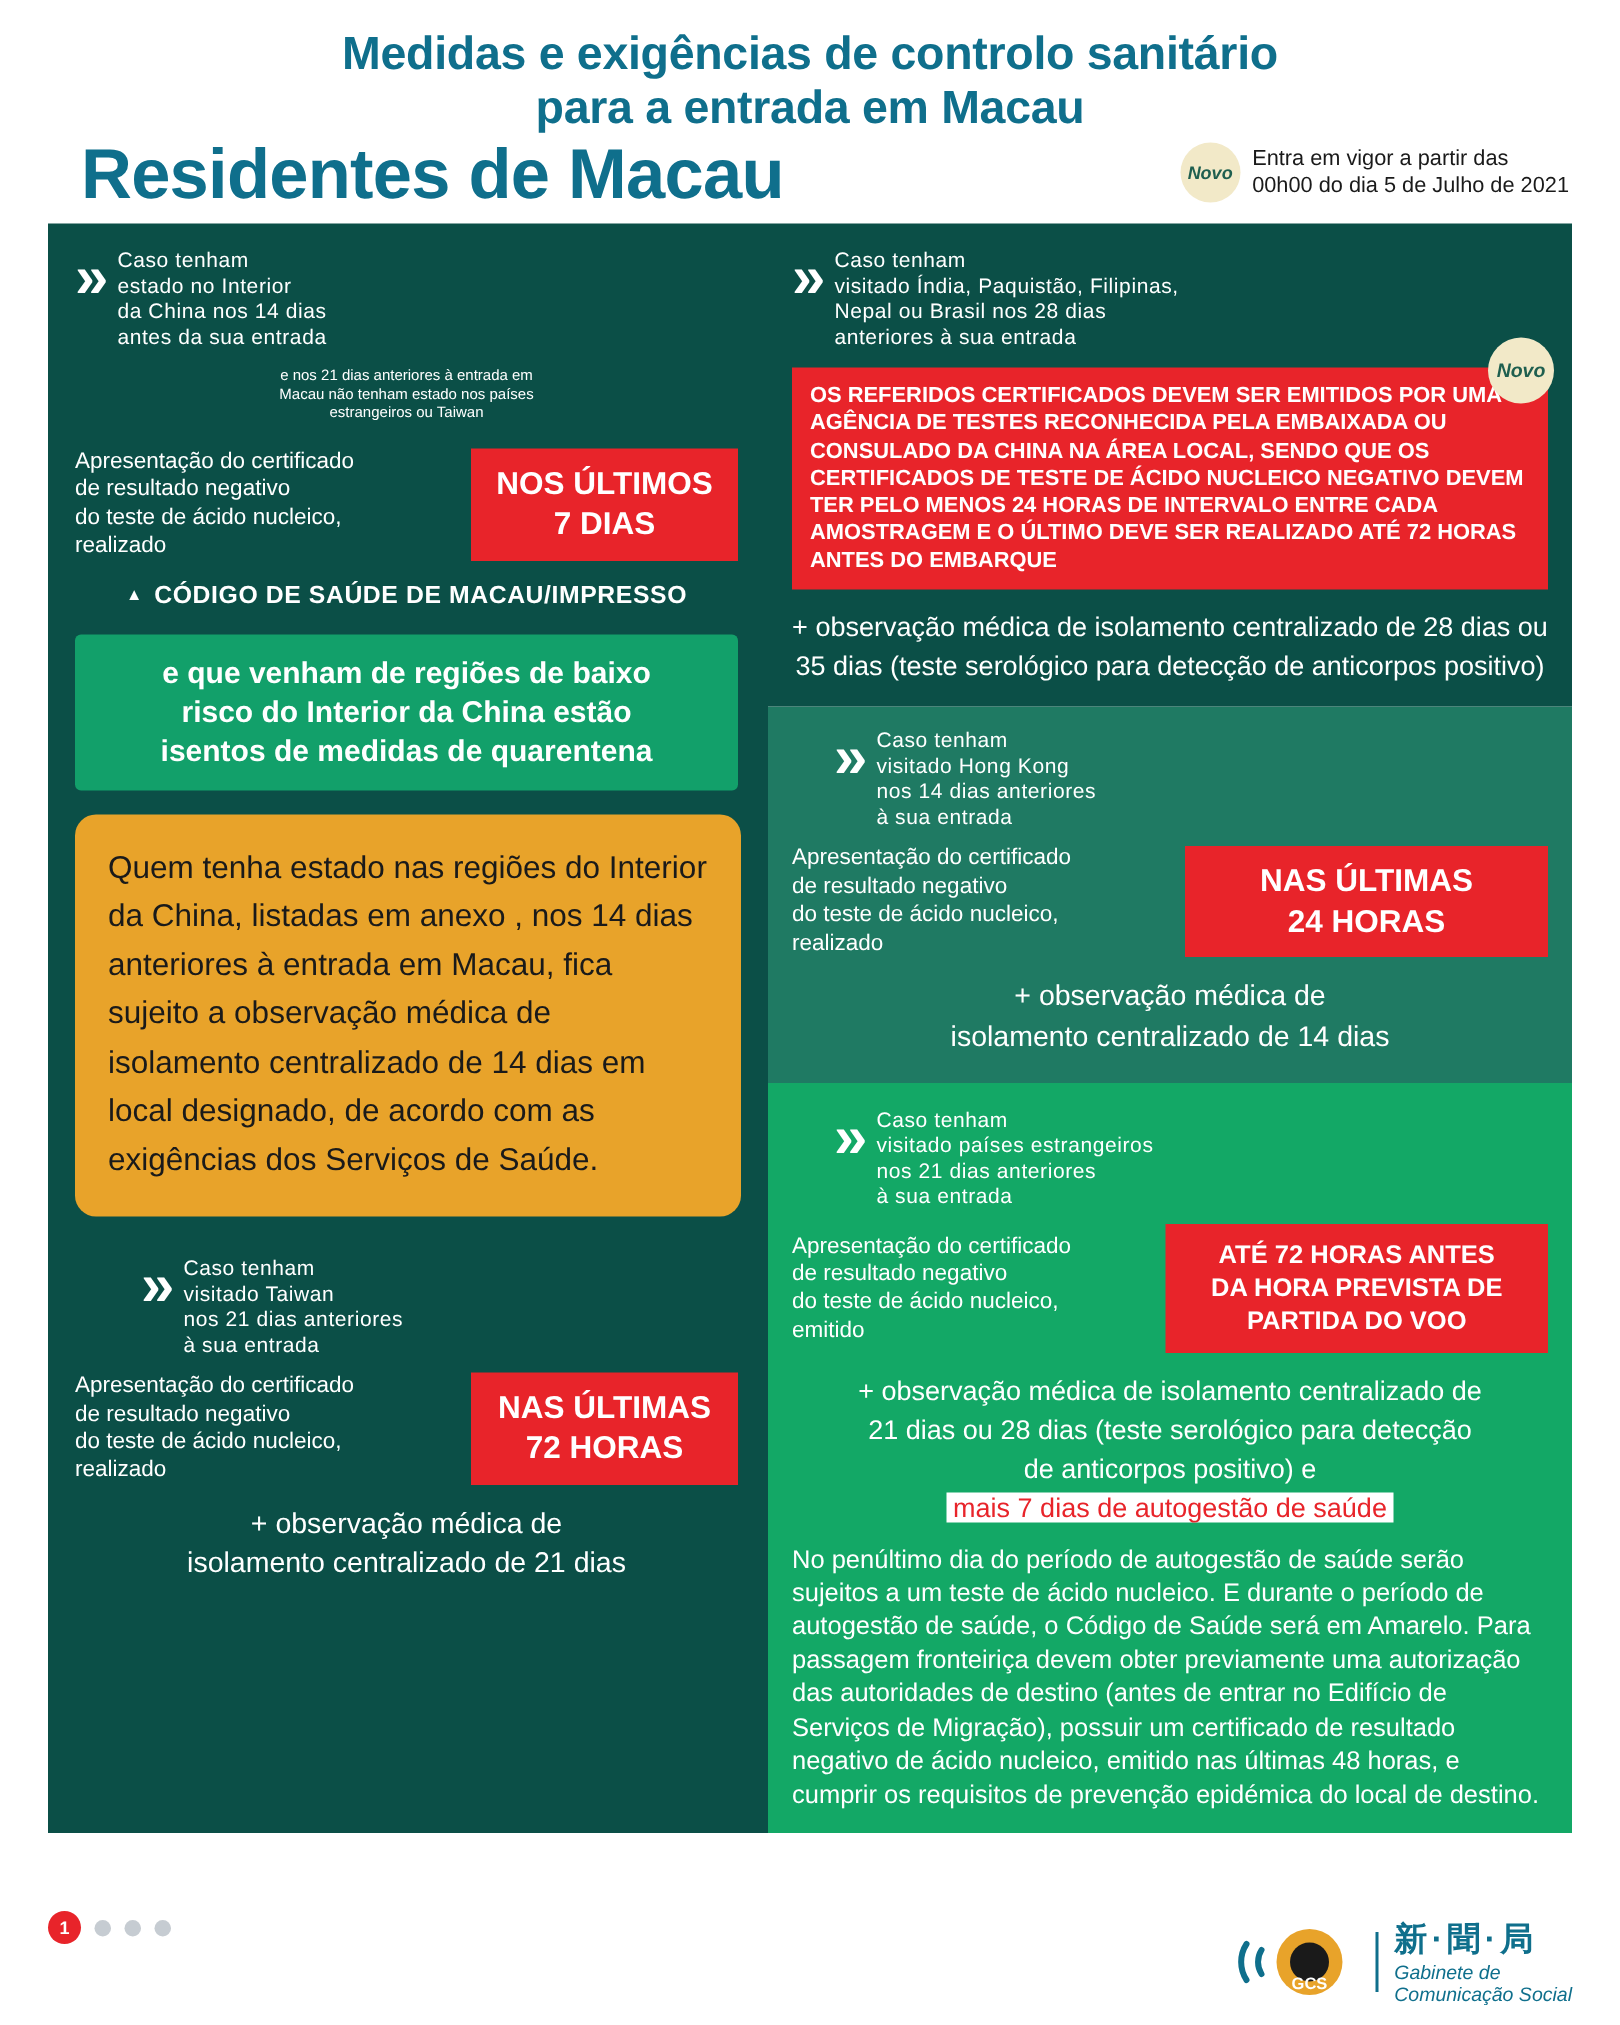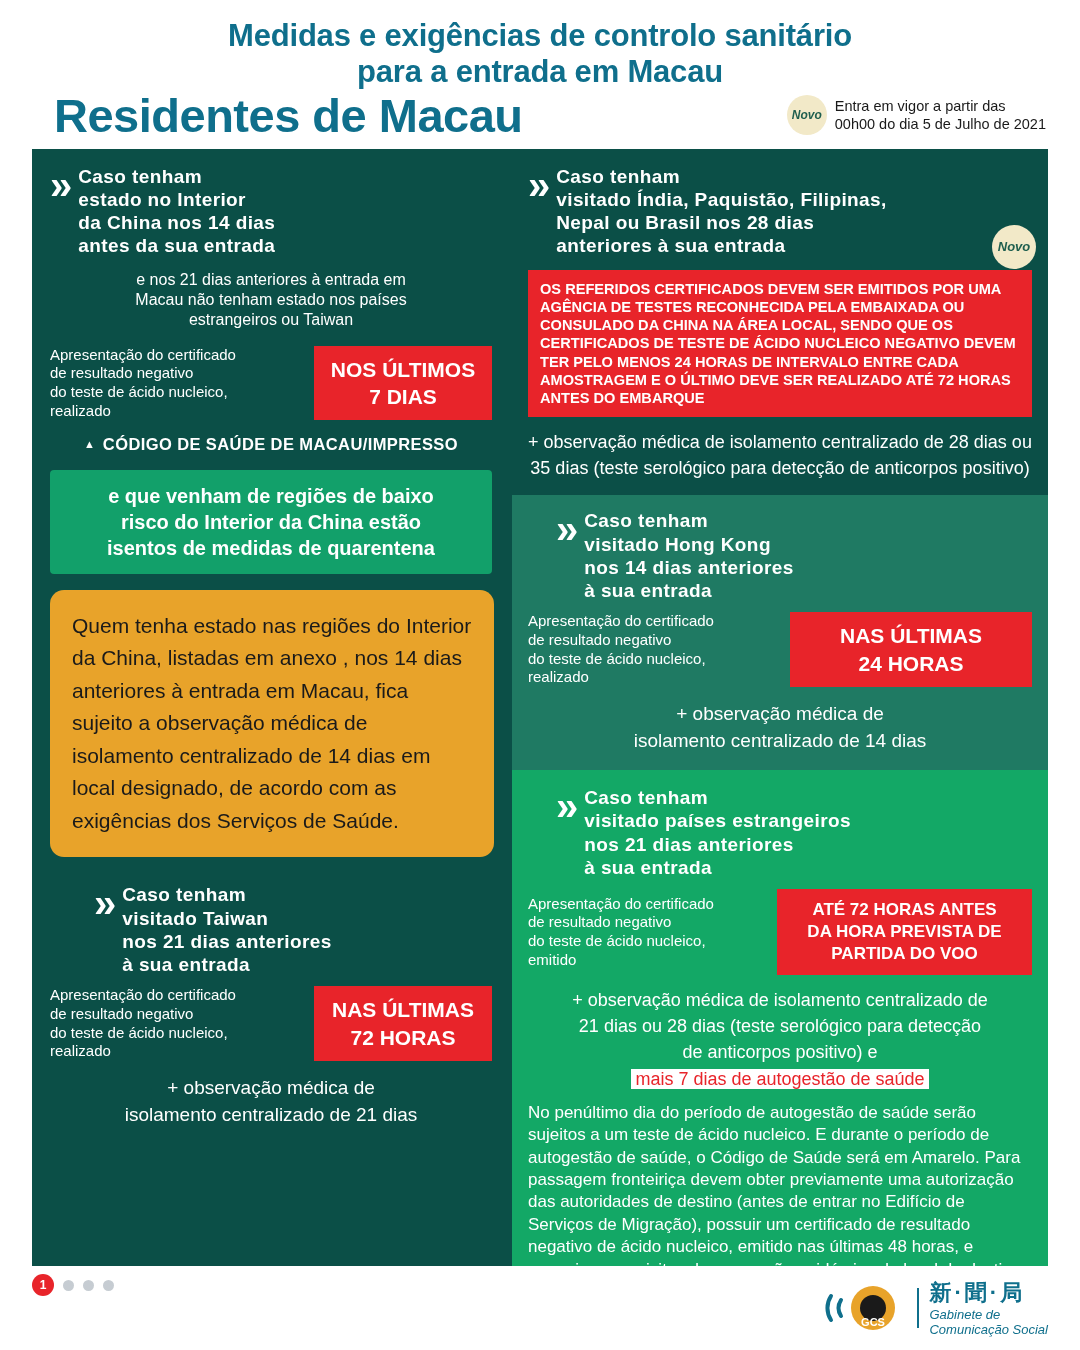--- a/index.html
+++ b/index.html
@@ -49,26 +49,26 @@
   .col-left { width: 480px; background: #0b4f47; }
   .col-right { width: 536px; }
 
   
   .chev-row { display: flex; align-items: flex-start; gap: 12px; }
   .chev {
     color: #ffffff; font-size: 40px; font-weight: bold; line-height: 0.9;
     letter-spacing: -6px; flex: none; margin-top: 2px;
   }
   .chev-title {
-    color: #ffffff; font-weight: bold; font-size: 19px; line-height: 1.22;
+    color: #ffffff; font-weight: normal; font-size: 14px; line-height: 1.22;
     letter-spacing: 0.4px;
   }
 
   .sec { padding: 16px 20px 14px 18px; }
-  .white-sm { color: #ffffff; font-size: 16px; line-height: 1.25; }
+  .white-sm { color: #ffffff; font-size: 10px; line-height: 1.25; }
   .white-sm.center { text-align: center; }
 
   .red-box {
     background: #e8242a; color: #fff; font-weight: bold;
     text-align: center; padding: 10px 12px; line-height: 1.25;
   }
   .red-badge {
     background: #e8242a; color: #fff; font-weight: bold; text-align: center;
     font-size: 21px; line-height: 1.3; padding: 10px 14px;
   }

